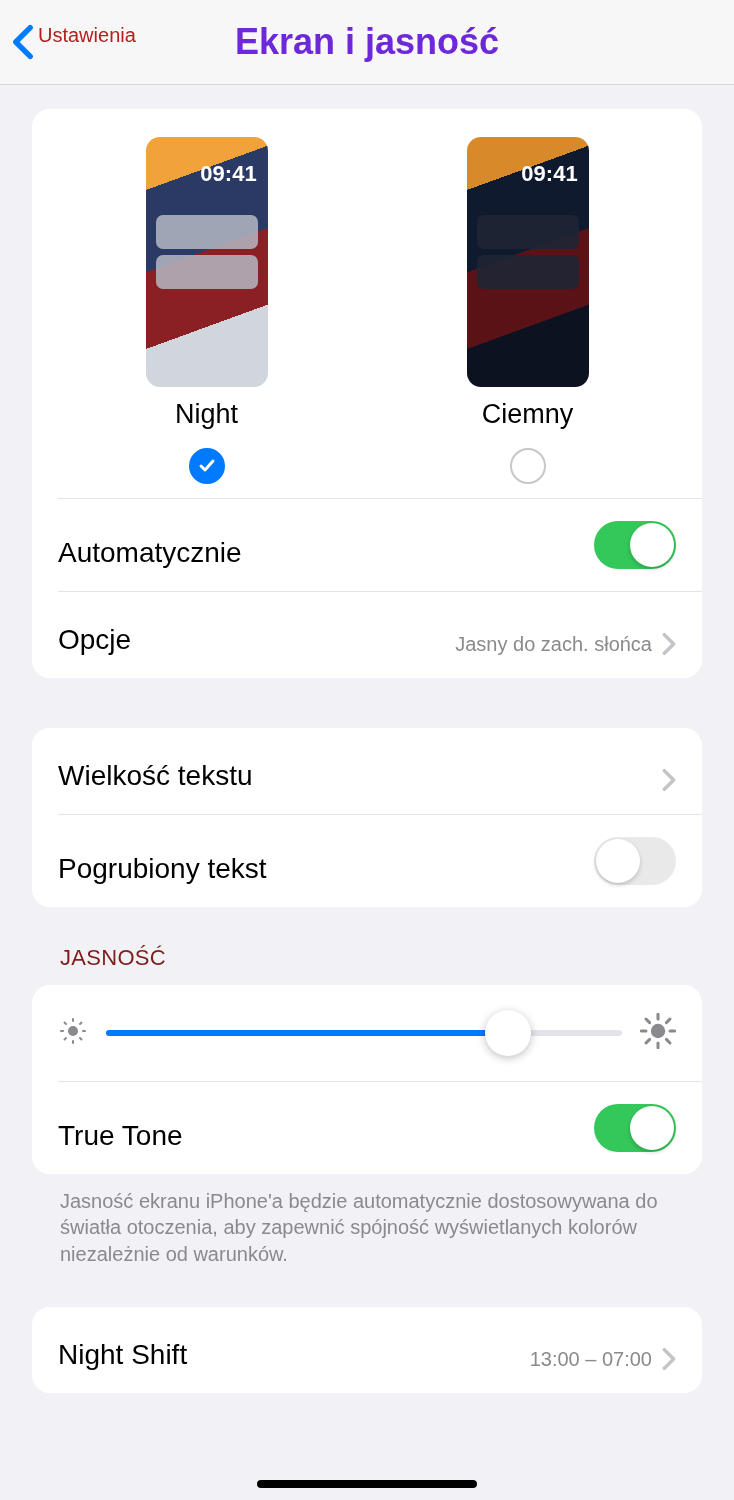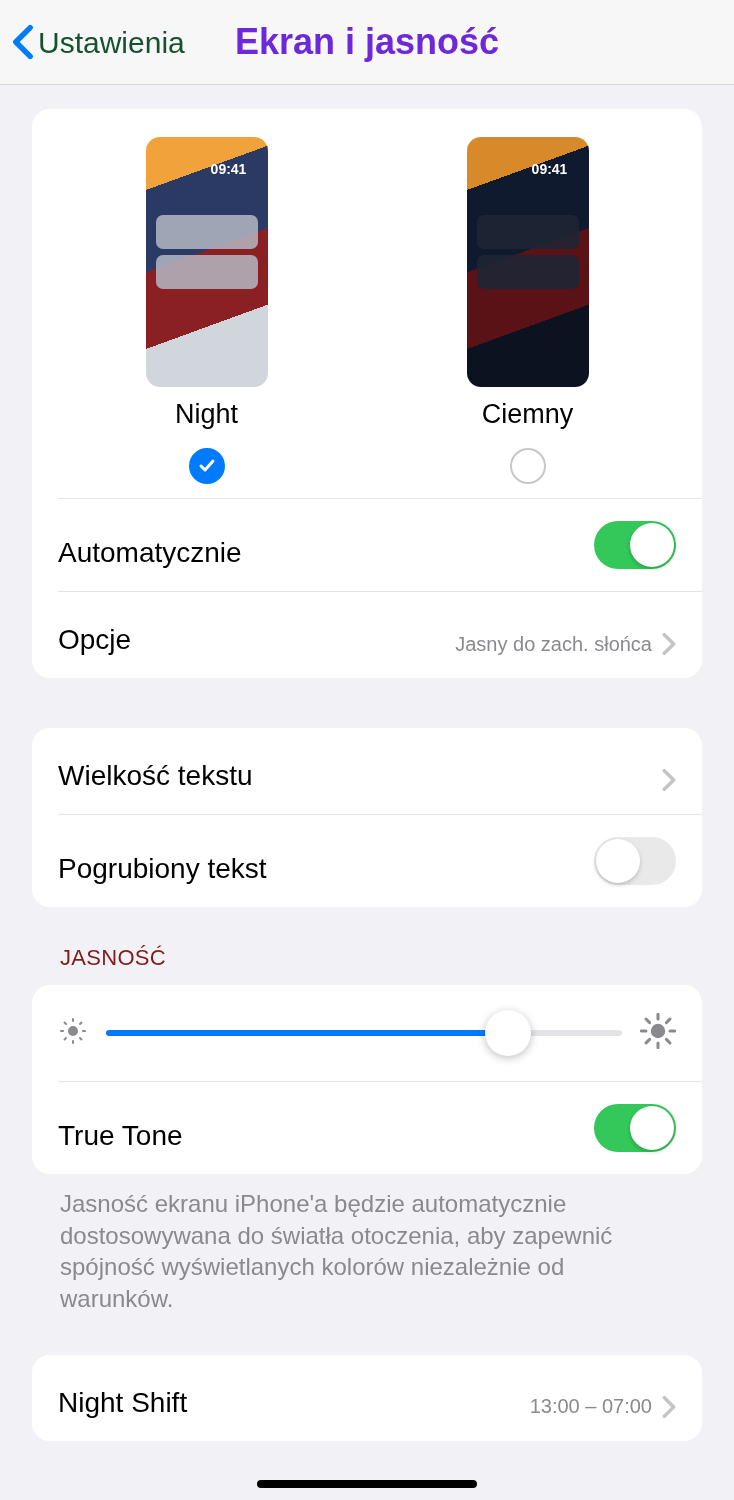--- a/index.html
+++ b/index.html
@@ -15,23 +15,23 @@
     height: 85px;
     background: #f7f7f8;
     border-bottom: 1px solid #d8d8dc;
     display: flex;
     align-items: center;
     padding: 0 12px;
     position: relative;
   }
   .back-btn {
     display: flex;
-    align-items: flex-end;
-    color: #14532d;
-    font-size: 30px;
+    align-items: flex-start;
+    color: #b91c1c;
+    font-size: 20px;
     gap: 4px;
   }
   .back-btn svg { width: 22px; height: 36px; }
   .title {
     position: absolute;
     left: 50%;
     transform: translateX(-50%);
     font-size: 36px;
     font-weight: 600;
     color: #6d28d9;
@@ -56,21 +56,21 @@
   }
   .preview {
     width: 122px;
     height: 250px;
     border-radius: 14px;
     position: relative;
     overflow: hidden;
   }
   .preview.light { background: linear-gradient(160deg,#f2a23a 0 18%,#2a3a64 18% 46%,#8a1f24 46% 72%,#d0d6dc 72% 100%); }
   .preview.dark  { background: linear-gradient(160deg,#d88a2a 0 18%,#101a2e 18% 46%,#5a1216 46% 72%,#0d1220 72% 100%); }
-  .preview-time { position: absolute; top: 24px; width: 100%; text-align: center; color: #fff; font-size: 14px; font-weight: 600; padding-left: 44px; }
+  .preview-time { position: absolute; top: 24px; width: 100%; text-align: center; color: #fff; font-size: 22px; font-weight: 600; padding-left: 44px; }
   .preview-widget { position: absolute; left: 10px; right: 10px; height: 34px; border-radius: 7px; }
   .preview.light .preview-widget { background: rgba(180,185,195,0.85); }
   .preview.dark  .preview-widget { background: rgba(30,38,52,0.9); }
   .preview-widget.w1 { top: 78px; }
   .preview-widget.w2 { top: 118px; }
   .appearance-label { font-size: 27px; color: #000; }
   .radio {
     width: 36px; height: 36px; border-radius: 50%;
     border: 2px solid #c7c7cc;
     display: flex; align-items: center; justify-content: center;
@@ -107,21 +107,21 @@
   .toggle.off .knob { left: 2px; }
   .section-label {
     color: #7f1d1d;
     font-size: 22px;
     padding: 38px 28px 8px;
     text-transform: uppercase;
     letter-spacing: 0.3px;
   }
   .footer-text {
     color: #8a8a8e;
-    font-size: 24px;
+    font-size: 20px;
     line-height: 1.32;
     padding: 14px 28px 0;
   }
   .slider-row {
     display: flex; align-items: center; gap: 18px;
     padding: 28px 26px;
   }
   .sun-icon { color: #8a8a8e; }
   .slider {
     flex: 1; height: 6px; background: #e4e4e8; border-radius: 3px; position: relative;

